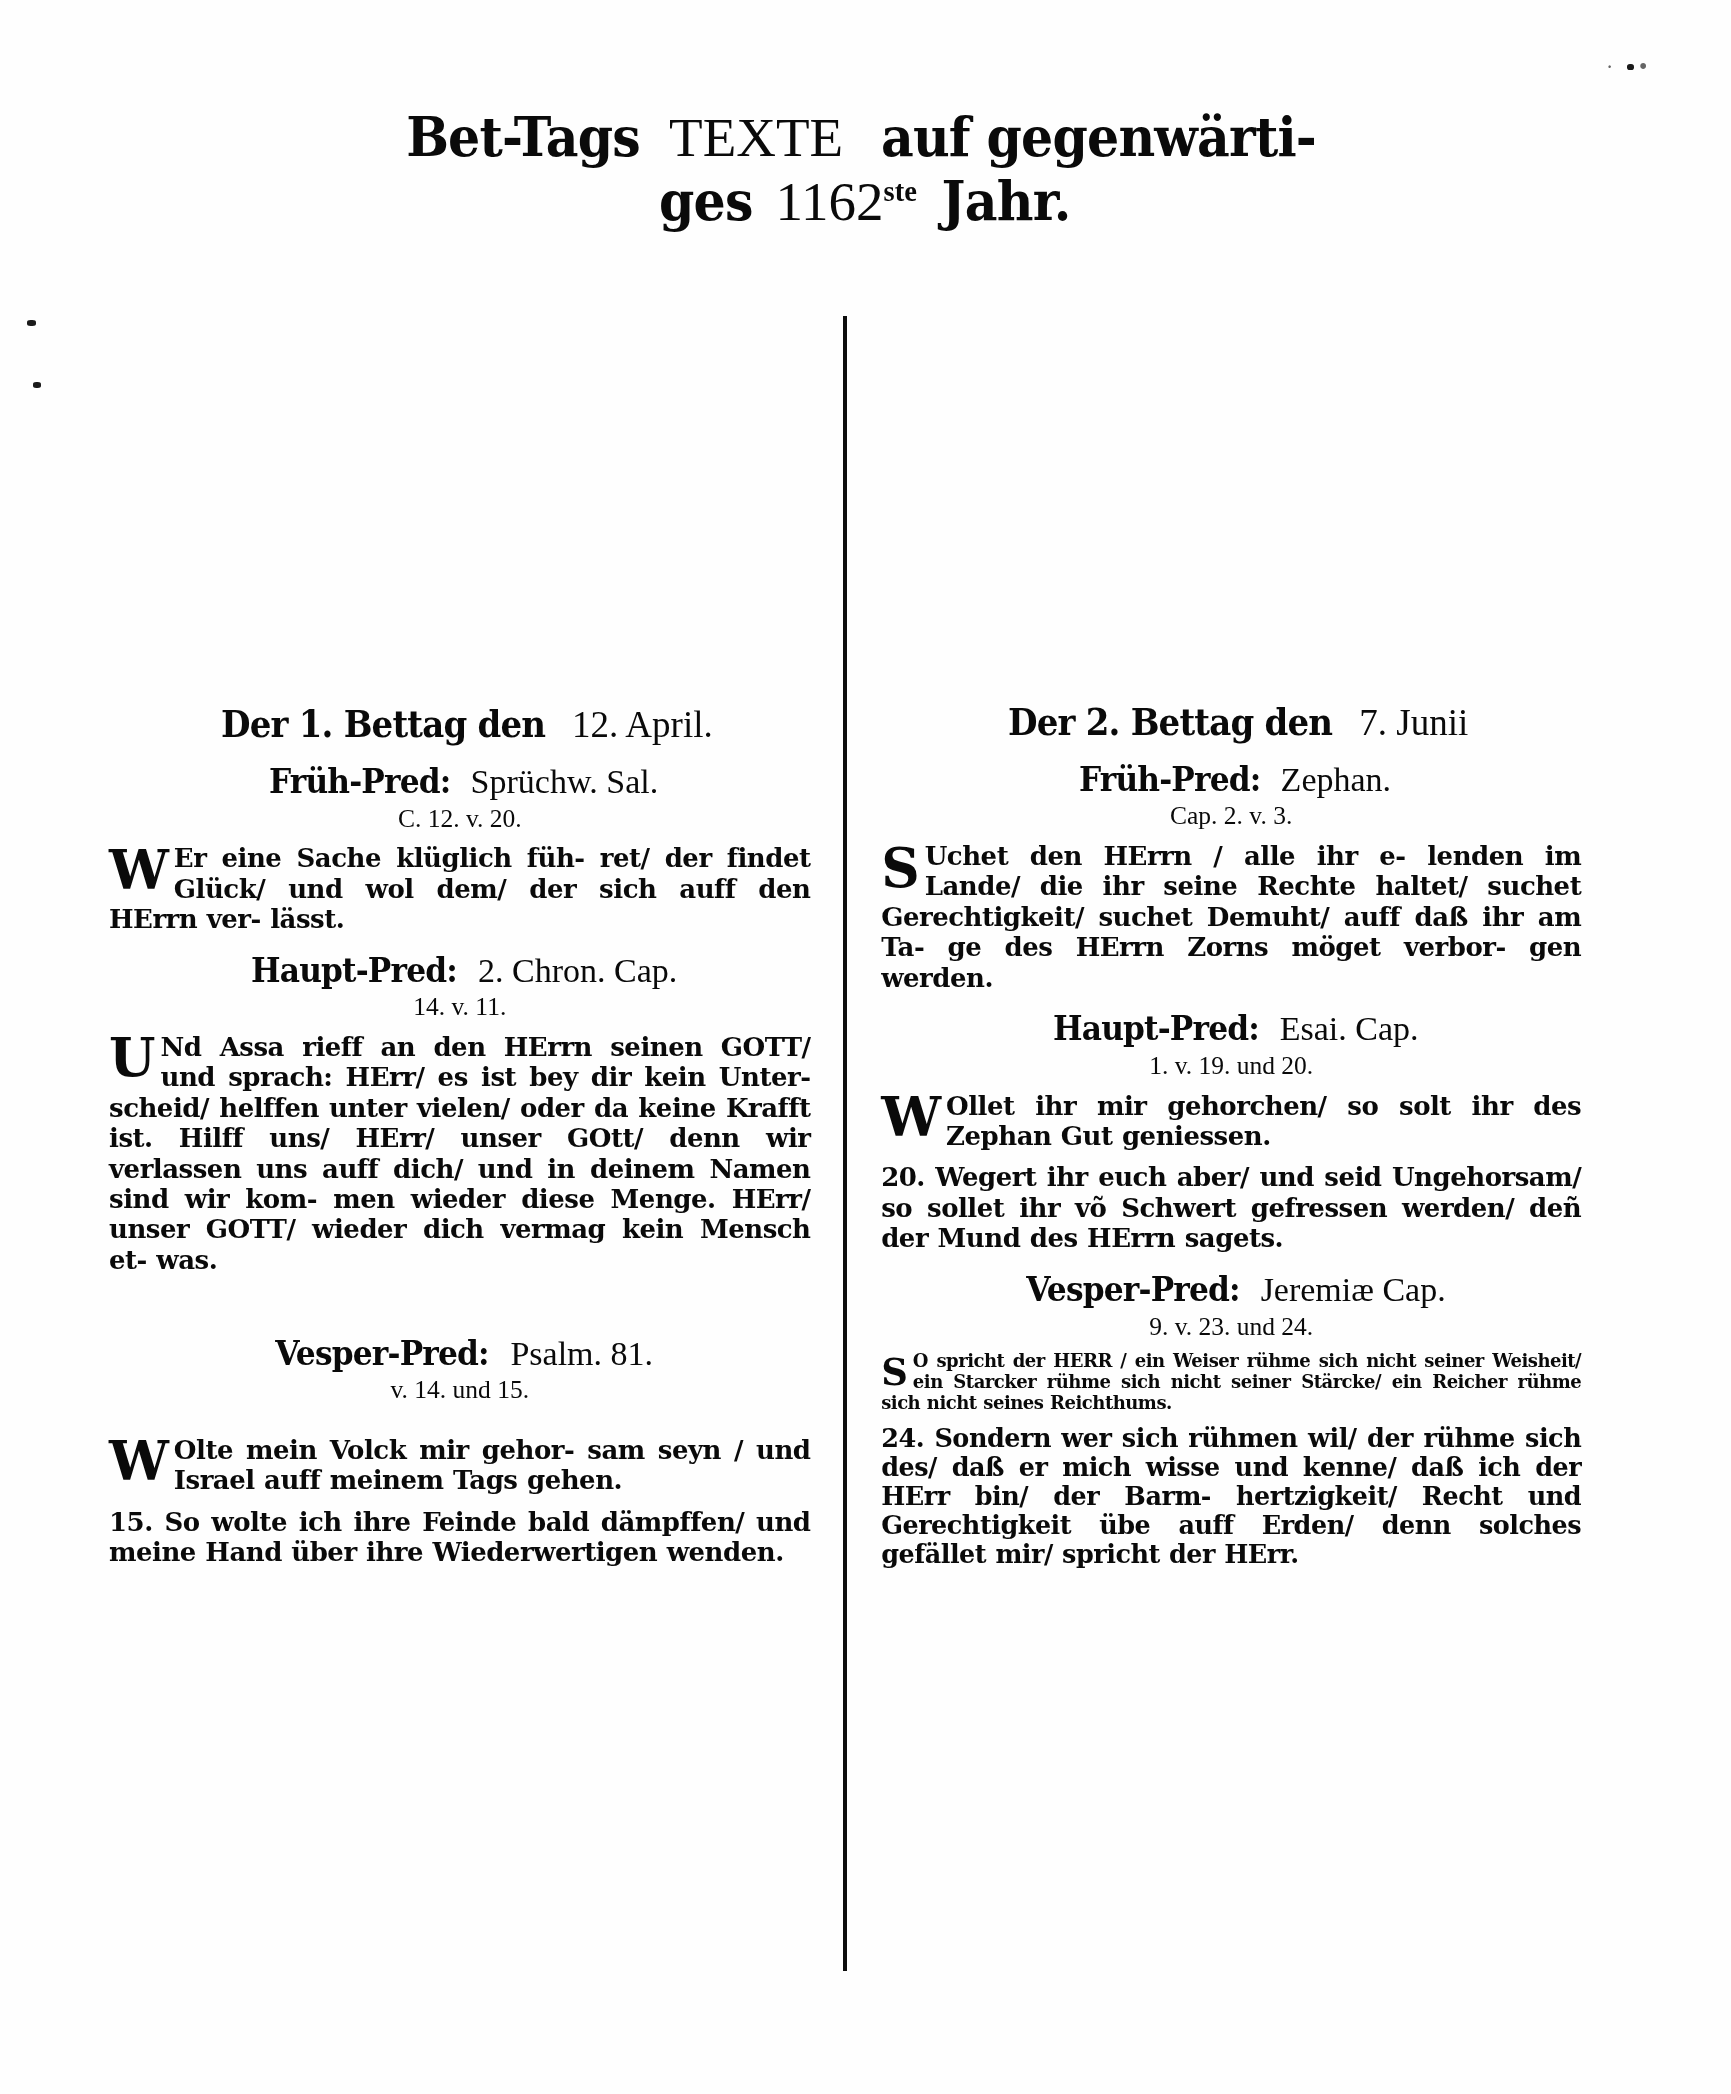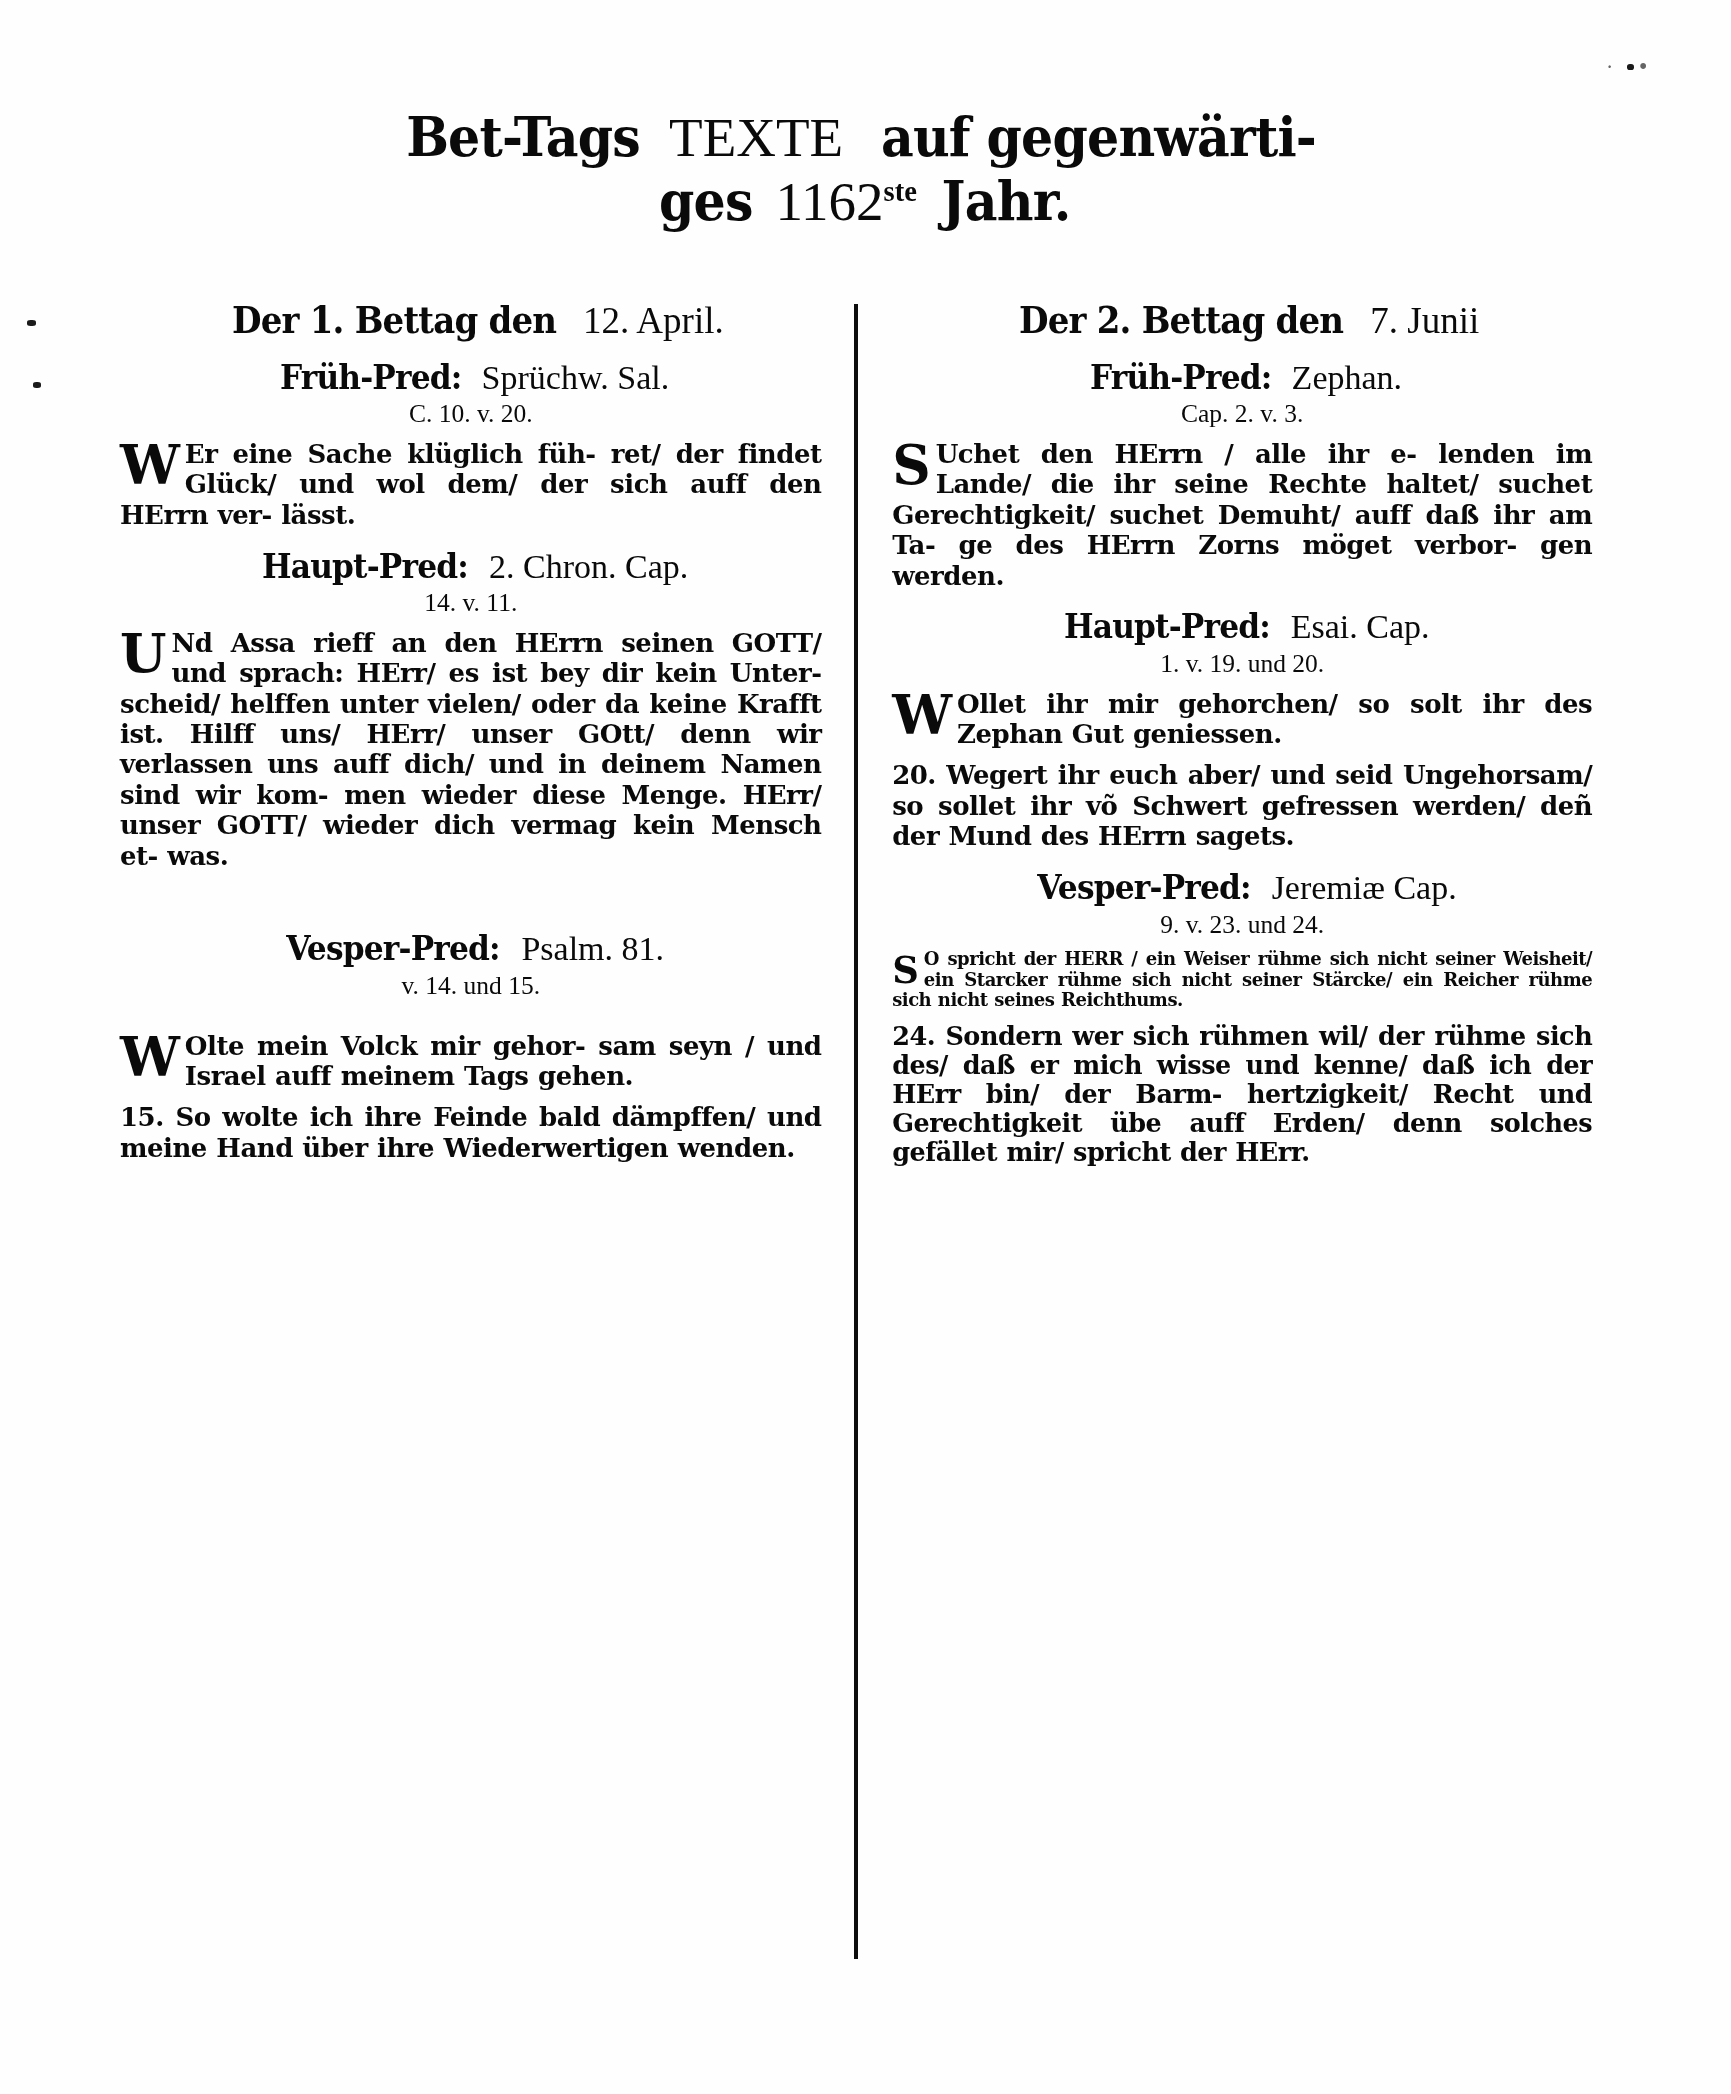--- a/index.html
+++ b/index.html
@@ -75,26 +75,25 @@
 
   .sup {
     font-size: .52em;
     vertical-align: super;
     font-family: "Liberation Serif", serif;
   }
 
   
   .columns {
     position: absolute;
-    top: 300px;
+    top: 312px;
     left: 109px;
     width: 1509px;
     display: flex;
-    align-items: flex-start;
-    margin-left: 11px;
+    align-items: center;
   }
 
   .col {
     width: 727px;
     box-sizing: border-box;
   }
 
   .col-left  { padding-right: 25.5px; }
   .col-right { padding-left: 27px; }
 
@@ -194,21 +193,21 @@
 
       <div class="day-head">
         <span class="fr">Der 1. Bettag den</span>
         <span class="rom">12. April.</span>
       </div>
 
       <div class="sermon-head">
         <span class="fr">Früh‐Pred:</span>
         <span class="rom">Sprüchw. Sal.</span>
       </div>
-      <div class="verse-ref">C. 10. v. 20.</div>
+      <div class="verse-ref">C. 12. v. 20.</div>
       <div class="body dropcap">WEr eine Sache klüglich füh‐ ret/ der findet Glück/ und wol dem/ der sich auff den HErrn ver‐ lässt.</div>
 
       <div class="sermon-head">
         <span class="fr">Haupt‐Pred:</span>
         <span class="rom">2. Chron. Cap.</span>
       </div>
       <div class="verse-ref">14. v. 11.</div>
       <div class="body dropcap">UNd Assa rieff an den HErrn seinen GOTT/ und sprach: HErr/ es ist bey dir kein Unter‐ scheid/ helffen unter vielen/ oder da keine Krafft ist.  Hilff uns/ HErr/ unser GOtt/ denn wir verlassen uns auff dich/ und in deinem Namen sind wir kom‐ men  wieder  diese  Menge. HErr/ unser GOTT/ wieder dich vermag kein Mensch et‐ was.</div>
 
       <div class="spacer-md"></div>

